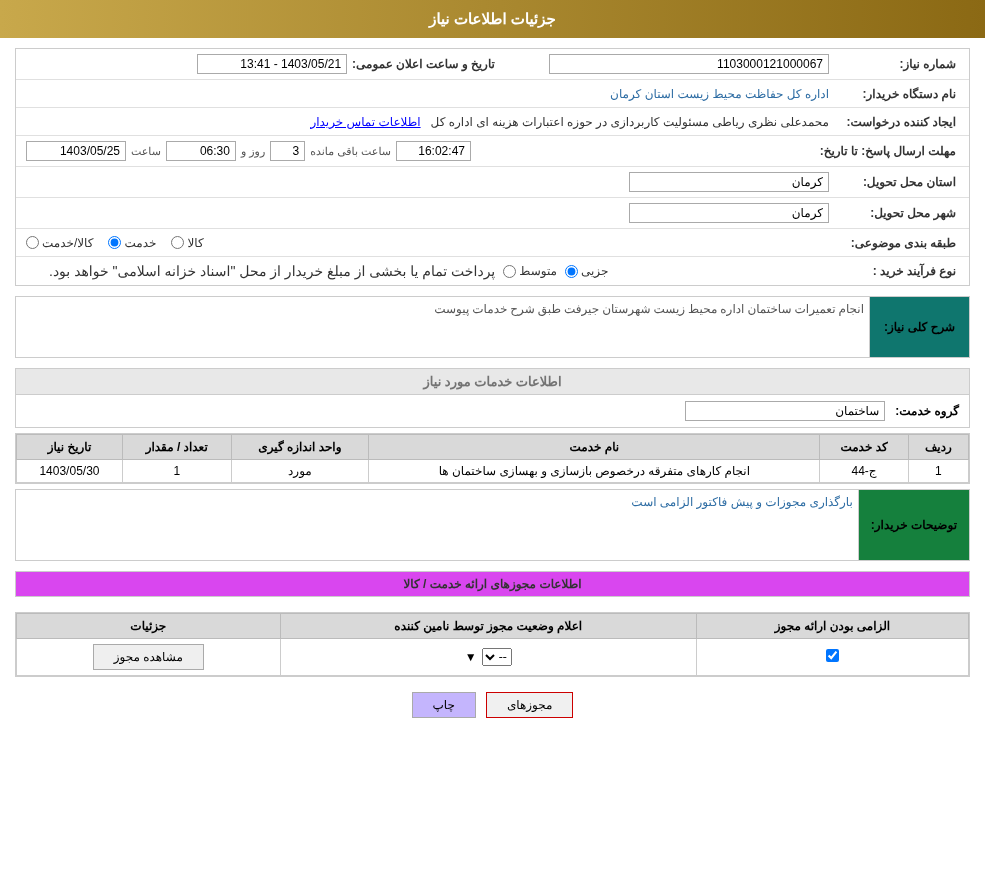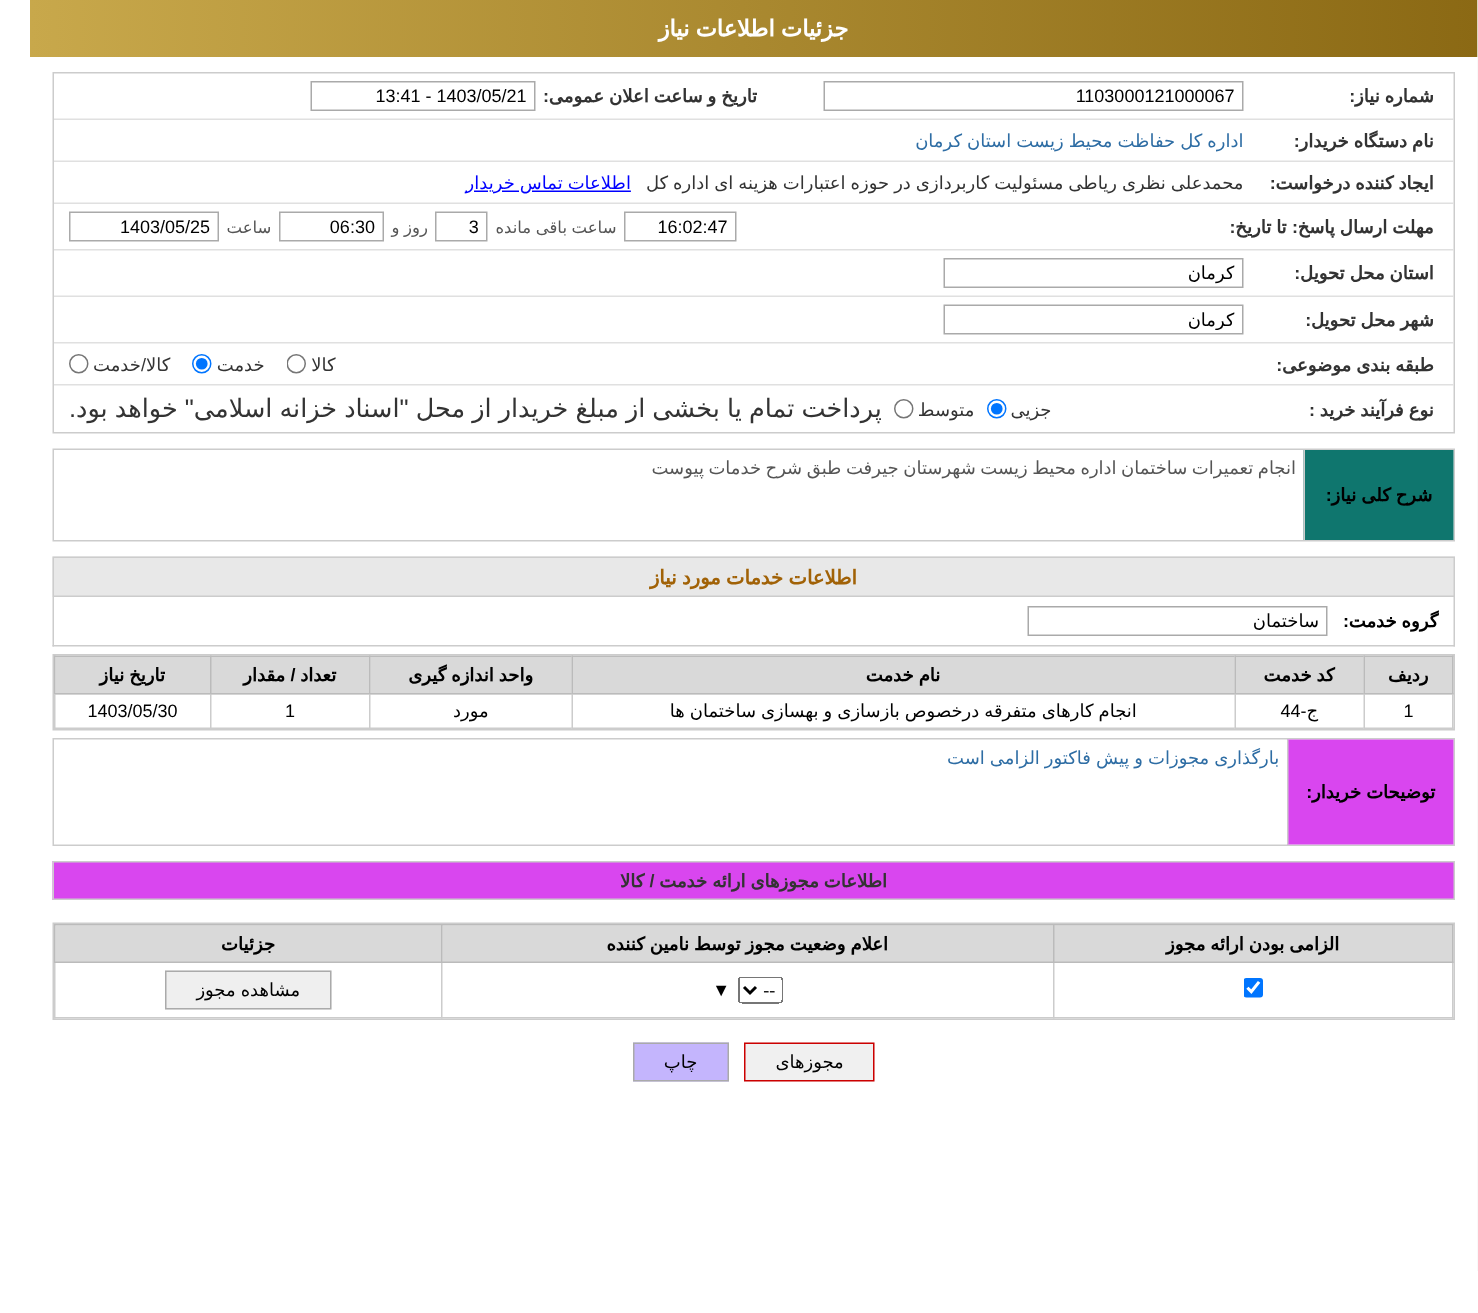--- a/index.html
+++ b/index.html
@@ -8,21 +8,20 @@
       font-size: 12px;
       background: #f0f0f0;
       direction: rtl;
     }
     .page-wrapper {
       width: 985px;
       min-height: 875px;
       background: #fff;
       margin: 0 auto;
       padding-bottom: 20px;
-      padding-left: 20px;
     }
     .header-bar {
       background: linear-gradient(to left, #8b6914, #c8a84b);
       color: #fff;
       text-align: center;
       padding: 10px 20px;
       font-size: 15px;
       font-weight: bold;
     }
     .main-content {
@@ -90,21 +89,21 @@
       align-items: center;
       gap: 3px;
     }
     .section-title-bar {
       background: #e8e8e8;
       border: 1px solid #ccc;
       padding: 5px 10px;
       font-weight: bold;
       text-align: center;
       font-size: 13px;
-      color: #a16207;
+      color: #737373;
       margin-bottom: 0;
     }
     .table-container {
       border: 1px solid #ccc;
       margin-bottom: 5px;
     }
     table {
       width: 100%;
       border-collapse: collapse;
       font-size: 12px;
@@ -168,21 +167,22 @@
       border-color: #c00;
     }
     .process-type-row {
       display: flex;
       align-items: center;
       gap: 8px;
       flex-direction: row-reverse;
     }
     .note-text {
       color: #333;
-      font-size: 17px;
+      font-size: 14px;
+      margin-left: 23px;
     }
     .permits-table th, .permits-table td {
       padding: 5px 10px;
     }
   </style>
 </head>
 <body>
 
 <div class="page-wrapper">
 
@@ -326,21 +326,21 @@
             <td>انجام کارهای متفرقه درخصوص بازسازی و بهسازی ساختمان ها</td>
             <td>مورد</td>
             <td>1</td>
             <td>1403/05/30</td>
           </tr>
         </tbody>
       </table>
     </div>
 
     <div style="display:flex; align-items:stretch; border:1px solid #ccc; margin-bottom:10px;">
-      <div style="background:#d946ef; padding:8px 12px; font-weight:bold; min-width:100px; text-align:center; display:flex; align-items:center; justify-content:center; border-left:1px solid #ccc;">
+      <div style="background:#15803d; padding:8px 12px; font-weight:bold; min-width:100px; text-align:center; display:flex; align-items:center; justify-content:center; border-left:1px solid #ccc;">
         <span>توضیحات خریدار:</span>
       </div>
       <div class="buyer-notes-box" style="flex:1; border:none;">
         <span style="color:#2e6da4;">بارگذاری مجوزات و پیش فاکتور الزامی است</span>
       </div>
     </div>
 
     <div class="section-divider">
       <span>اطلاعات مجوزهای ارائه خدمت / کالا</span>
     </div>

